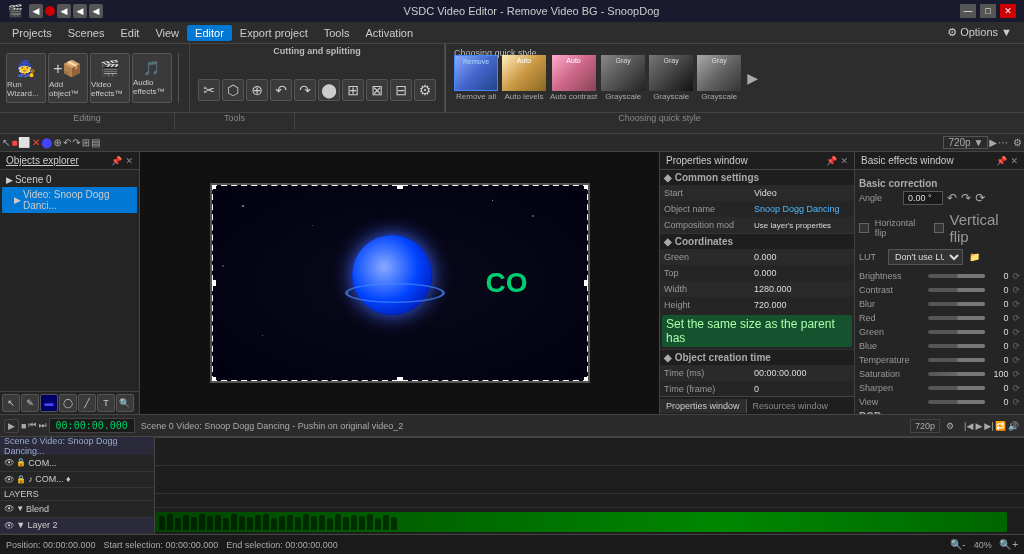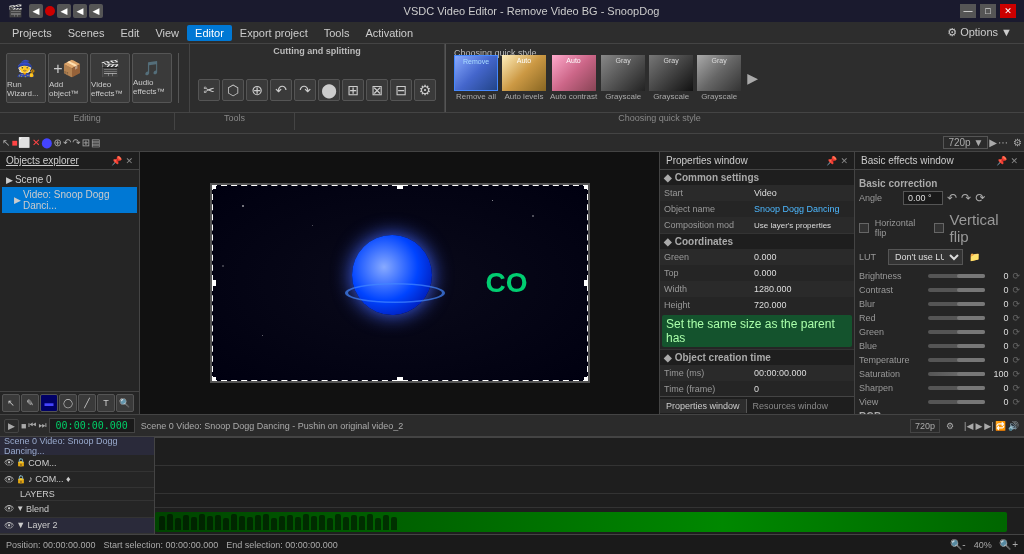--- a/index.html
+++ b/index.html
@@ -547,21 +547,21 @@
       <div class="track-label">
         <span style="font-size:8px;">👁</span>
         <span style="font-size:8px;">🔒</span>
         <span>COM...</span>
       </div>
       <div class="track-label">
         <span style="font-size:8px;">👁</span>
         <span style="font-size:8px;">🔒</span>
         <span>♪ COM... ♦</span>
       </div>
-      <div class="track-label" style="height:14px; padding:1px 4px;margin-left:16px;">
+      <div class="track-label" style="height:14px; padding:1px 4px;">
         <span>LAYERS</span>
       </div>
       <div class="track-label">
         <span style="font-size:8px;">👁</span>
         <span style="font-size:8px;">▼</span>
         <span>Blend</span>
       </div>
       <div class="track-label" style="background:#2a2a3a;">
         <span style="font-size:8px;">👁</span>
         <span>▼ Layer 2</span>

